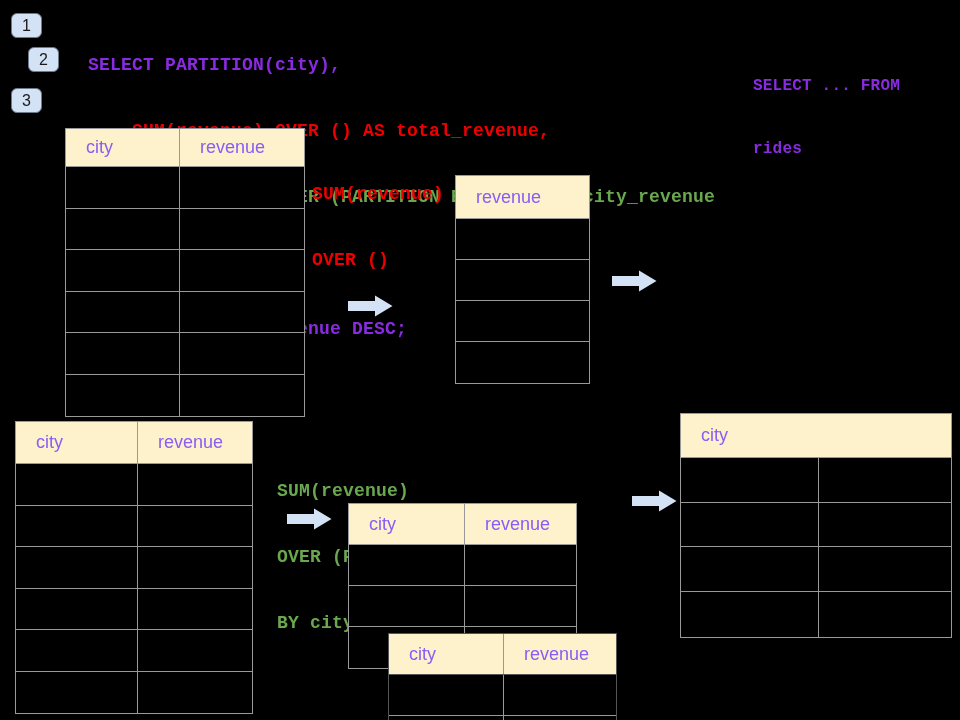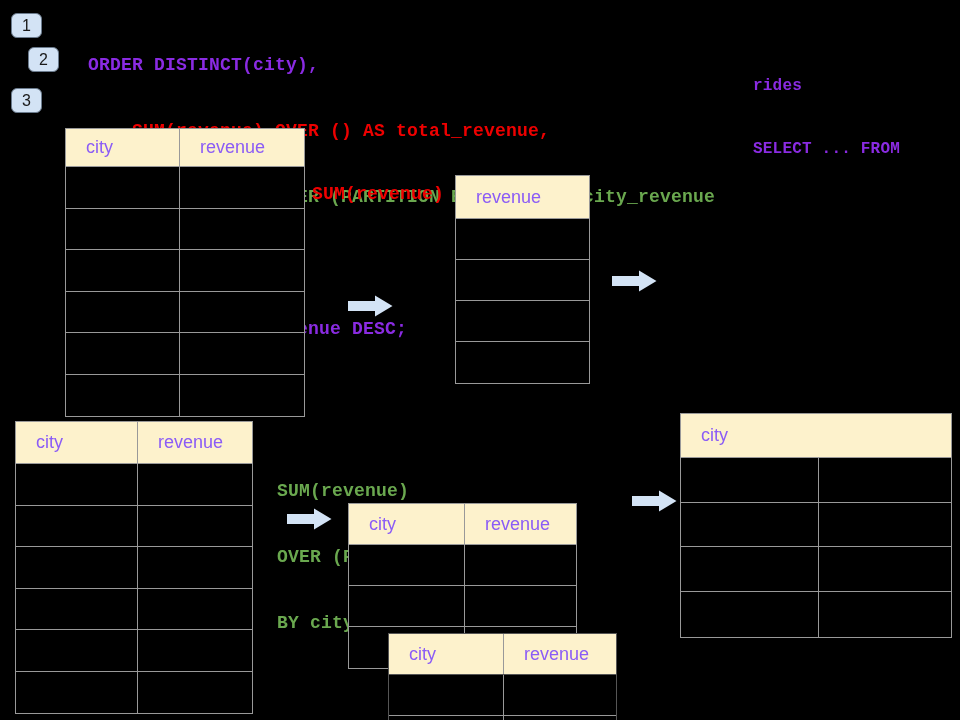--- a/index.html
+++ b/index.html
@@ -65,34 +65,35 @@
 </head>
 <body>
 
 <div class="canvas">
 
   <div class="badge" style="left:11px; top:13px;">1</div>
   <div class="badge" style="left:28px; top:47px;">2</div>
   <div class="badge" style="left:11px; top:88px;">3</div>
 
   <div class="code code-main" style="left:88px; top:10px;">
-    <div style="color: rgb(138, 43, 226);">ORDER DISTINCT(city),</div>
+    <div style="color: rgb(138, 43, 226);">SELECT PARTITION(city),</div>
     <div style="color: rgb(238, 0, 0);">    SUM(revenue) OVER () AS total_revenue,</div>
     <div style="color: rgb(106, 168, 79);">    SUM(revenue) OVER (PARTITION BY city) as city_revenue</div>
     <div style="color: rgb(138, 43, 226);">  FROM rides</div>
     <div style="color: rgb(138, 43, 226);">  ORDER by city_revenue DESC;</div>
   </div>
 
   <div class="code code-small" style="left: 753px; top: 34px; color: rgb(138, 43, 226);">
+    <div>SELECT ... FROM</div>
     <div>rides</div>
-    <div>SELECT ... FROM</div>
   </div>
 
   <div class="code code-main" style="left: 312px; top: 139px; color: rgb(238, 0, 0);">
     <div>SUM(revenue)</div>
+    <div>OVER ()</div>
   </div>
 
   <div class="code code-main" style="left: 277px; top: 436px; color: rgb(106, 168, 79);">
     <div>SUM(revenue)</div>
     <div>OVER (PARTITION</div>
     <div>BY city)</div>
   </div>
 
   <div class="tbl" style="left:65px; top:128px; width:240px;">
     <div class="thead" style="height:38px;">

